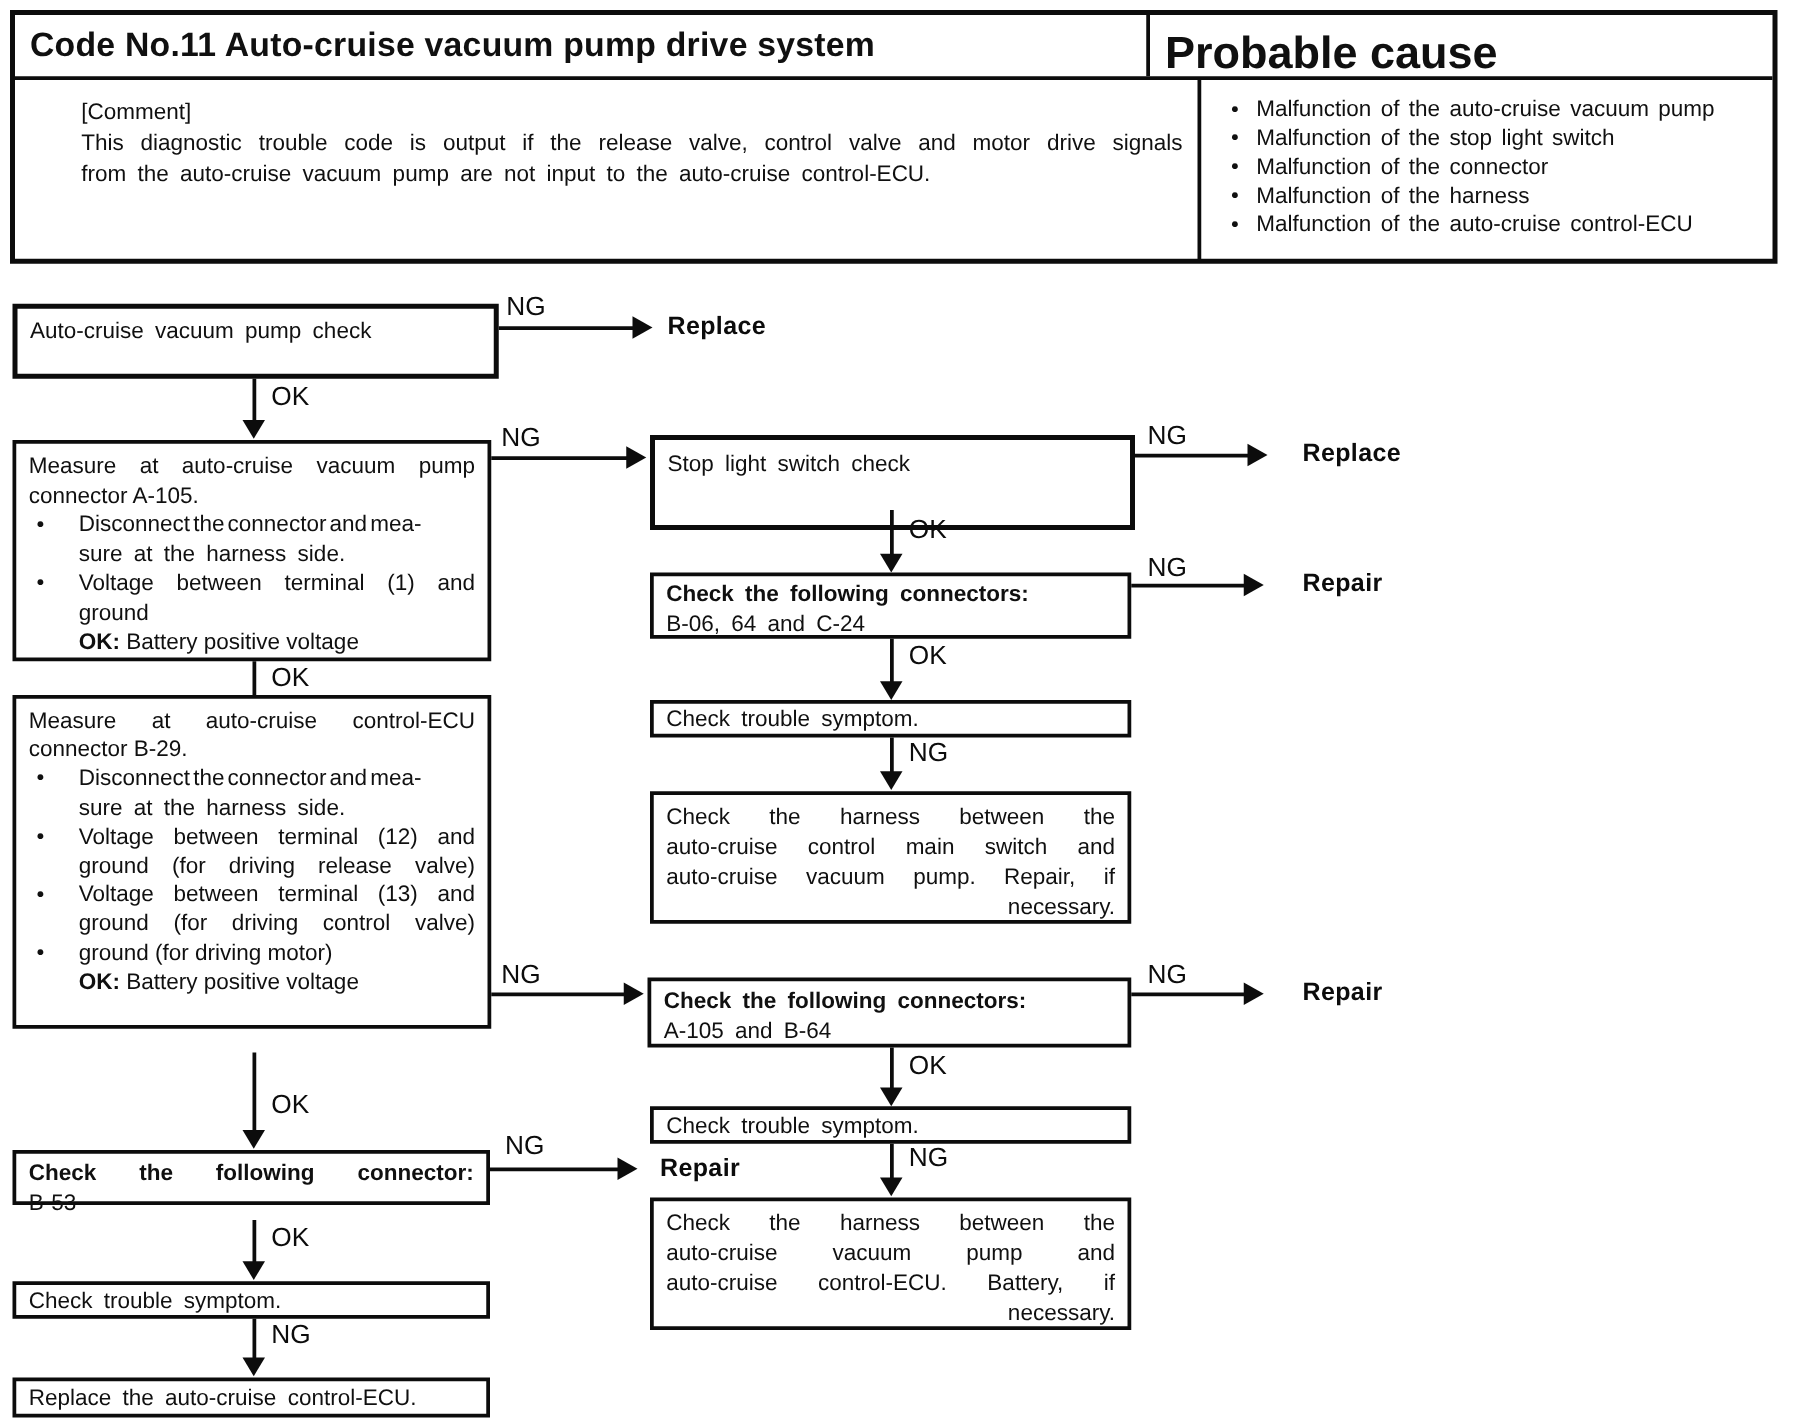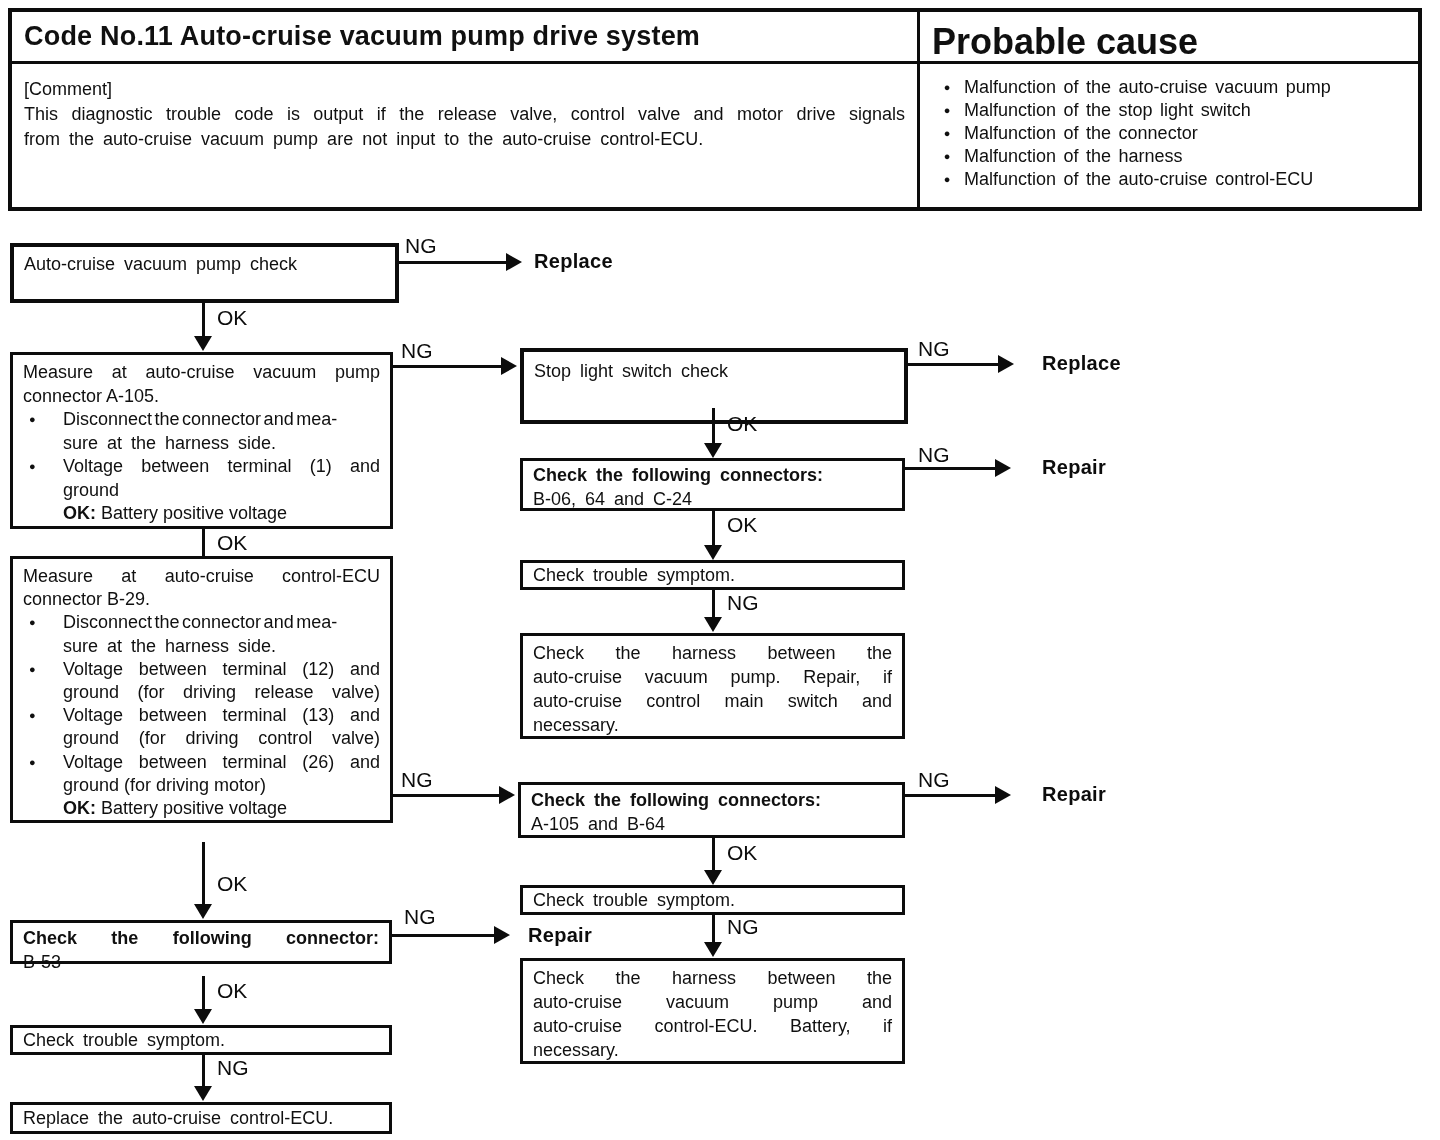--- a/index.html
+++ b/index.html
@@ -5,40 +5,40 @@
   html,body{margin:0;padding:0;background:#fff;}
   #page{position:relative;width:1440px;height:1140px;background:#fff;overflow:hidden;
         font-family:"Liberation Sans",sans-serif;color:#101010;}
   *{box-sizing:border-box;}
 
   
   .hdr{position:absolute;left:8px;top:8px;width:1414px;height:203px;border:4px solid #0c0c0c;background:#fff;}
   .hdr-row{display:flex;height:52px;border-bottom:3px solid #0c0c0c;}
   .hdr-title{width:905px;padding:9px 12px;font-size:27px;font-weight:bold;letter-spacing:.2px;white-space:nowrap;}
   .hdr-cause{flex:1;border-left:3px solid #0c0c0c;padding:9px 12px;font-size:36px;font-weight:bold;}
-  .hdr-body{display:flex;height:144px;}
+  .hdr-body{display:flex;height:144px;padding-left:41px;}
   .hdr-comment{width:905px;padding:13px 12px;font-size:18px;line-height:25px;}
   .hdr-causes{flex:1;border-left:3px solid #0c0c0c;padding:12px 10px;font-size:18px;}
   .cause-row{display:flex;line-height:23px;word-spacing:2.5px;}
   .cause-mark{width:34px;text-align:center;font-size:11px;line-height:23px;}
   .jl{text-align:justify;text-align-last:justify;}
   .wide{word-spacing:4px;}
 
   
   .box{position:absolute;border:3px solid #0c0c0c;background:#fff;font-size:18px;padding:6px 10px;}
   .box.bd4{border-width:4px;}
   .ln{line-height:23.5px;white-space:nowrap;}
   .lnj{line-height:23.5px;white-space:normal;text-align:justify;text-align-last:justify;}
   .b{font-weight:bold;}
   
   .bl{position:relative;padding-left:40px;}
   .bm{position:absolute;left:6px;top:0;font-size:11px;line-height:23.5px;}
   .tight{word-spacing:-2.5px;}
   
-  .par .ln,.par .lnj{line-height:24px;}
+  .par .ln,.par .lnj{line-height:24px;text-align:right;}
 
   
   .hline{position:absolute;height:3px;background:#0c0c0c;}
   .vline{position:absolute;width:3px;background:#0c0c0c;}
   .arr-r{position:absolute;width:0;height:0;border-top:9px solid transparent;
          border-bottom:9px solid transparent;border-left:16px solid #0c0c0c;}
   .arr-d{position:absolute;width:0;height:0;border-left:9px solid transparent;
          border-right:9px solid transparent;border-top:15px solid #0c0c0c;}
   .tag{position:absolute;font-size:21px;color:#0c0c0c;}
   .outcome{position:absolute;font-size:20px;font-weight:bold;color:#0c0c0c;letter-spacing:.3px;}
@@ -155,22 +155,22 @@
 
   <div class="box" style="left:520px;top:560px;width:385px;height:30px;padding:1px 10px;">
     <div class="ln wide">Check trouble symptom.</div>
   </div>
   <div class="vline" style="left:712px;top:590px;height:30px;"></div>
   <div class="arr-d" style="left:704px;top:617px;"></div>
   <div class="tag" style="left:727px;top:591px;">NG</div>
 
   <div class="box par" style="left:520px;top:633px;width:385px;height:106px;padding-top:5px;">
     <div class="lnj">Check the harness between the</div>
+    <div class="lnj">auto-cruise control main switch and</div>
     <div class="lnj">auto-cruise vacuum pump. Repair, if</div>
-    <div class="lnj">auto-cruise control main switch and</div>
     <div class="ln">necessary.</div>
   </div>
 
   <div class="box" style="left:10px;top:556px;width:383px;height:267px;">
     <div class="lnj" style="line-height:23.2px;">Measure at auto-cruise control-ECU</div>
     <div class="ln" style="line-height:23.2px;">connector B-29.</div>
     <div class="bl">
       <span class="bm">●</span>
       <div class="ln tight" style="line-height:23.2px;">Disconnect the connector and mea-</div>
     </div>
@@ -186,21 +186,20 @@
       </div>
     <div class="bl">
       <span class="bm">●</span>
       <div class="lnj" style="line-height:23.2px;">Voltage between terminal (13) and</div>
     </div>
     <div class="bl">
         <div class="lnj" style="line-height:23.2px;">ground (for driving control valve)</div>
       </div>
     <div class="bl">
       <span class="bm">●</span>
-      <div class="lnj" style="line-height:23.2px;">Voltage between terminal (26) and</div>
     </div>
     <div class="bl">
         <div class="ln" style="line-height:23.2px;">ground (for driving motor)</div>
       </div>
     <div class="bl">
         <div class="ln" style="line-height:23.2px;">
       <span class="b">OK:</span>
       <span>Battery positive voltage</span>
     </div>
       </div>

